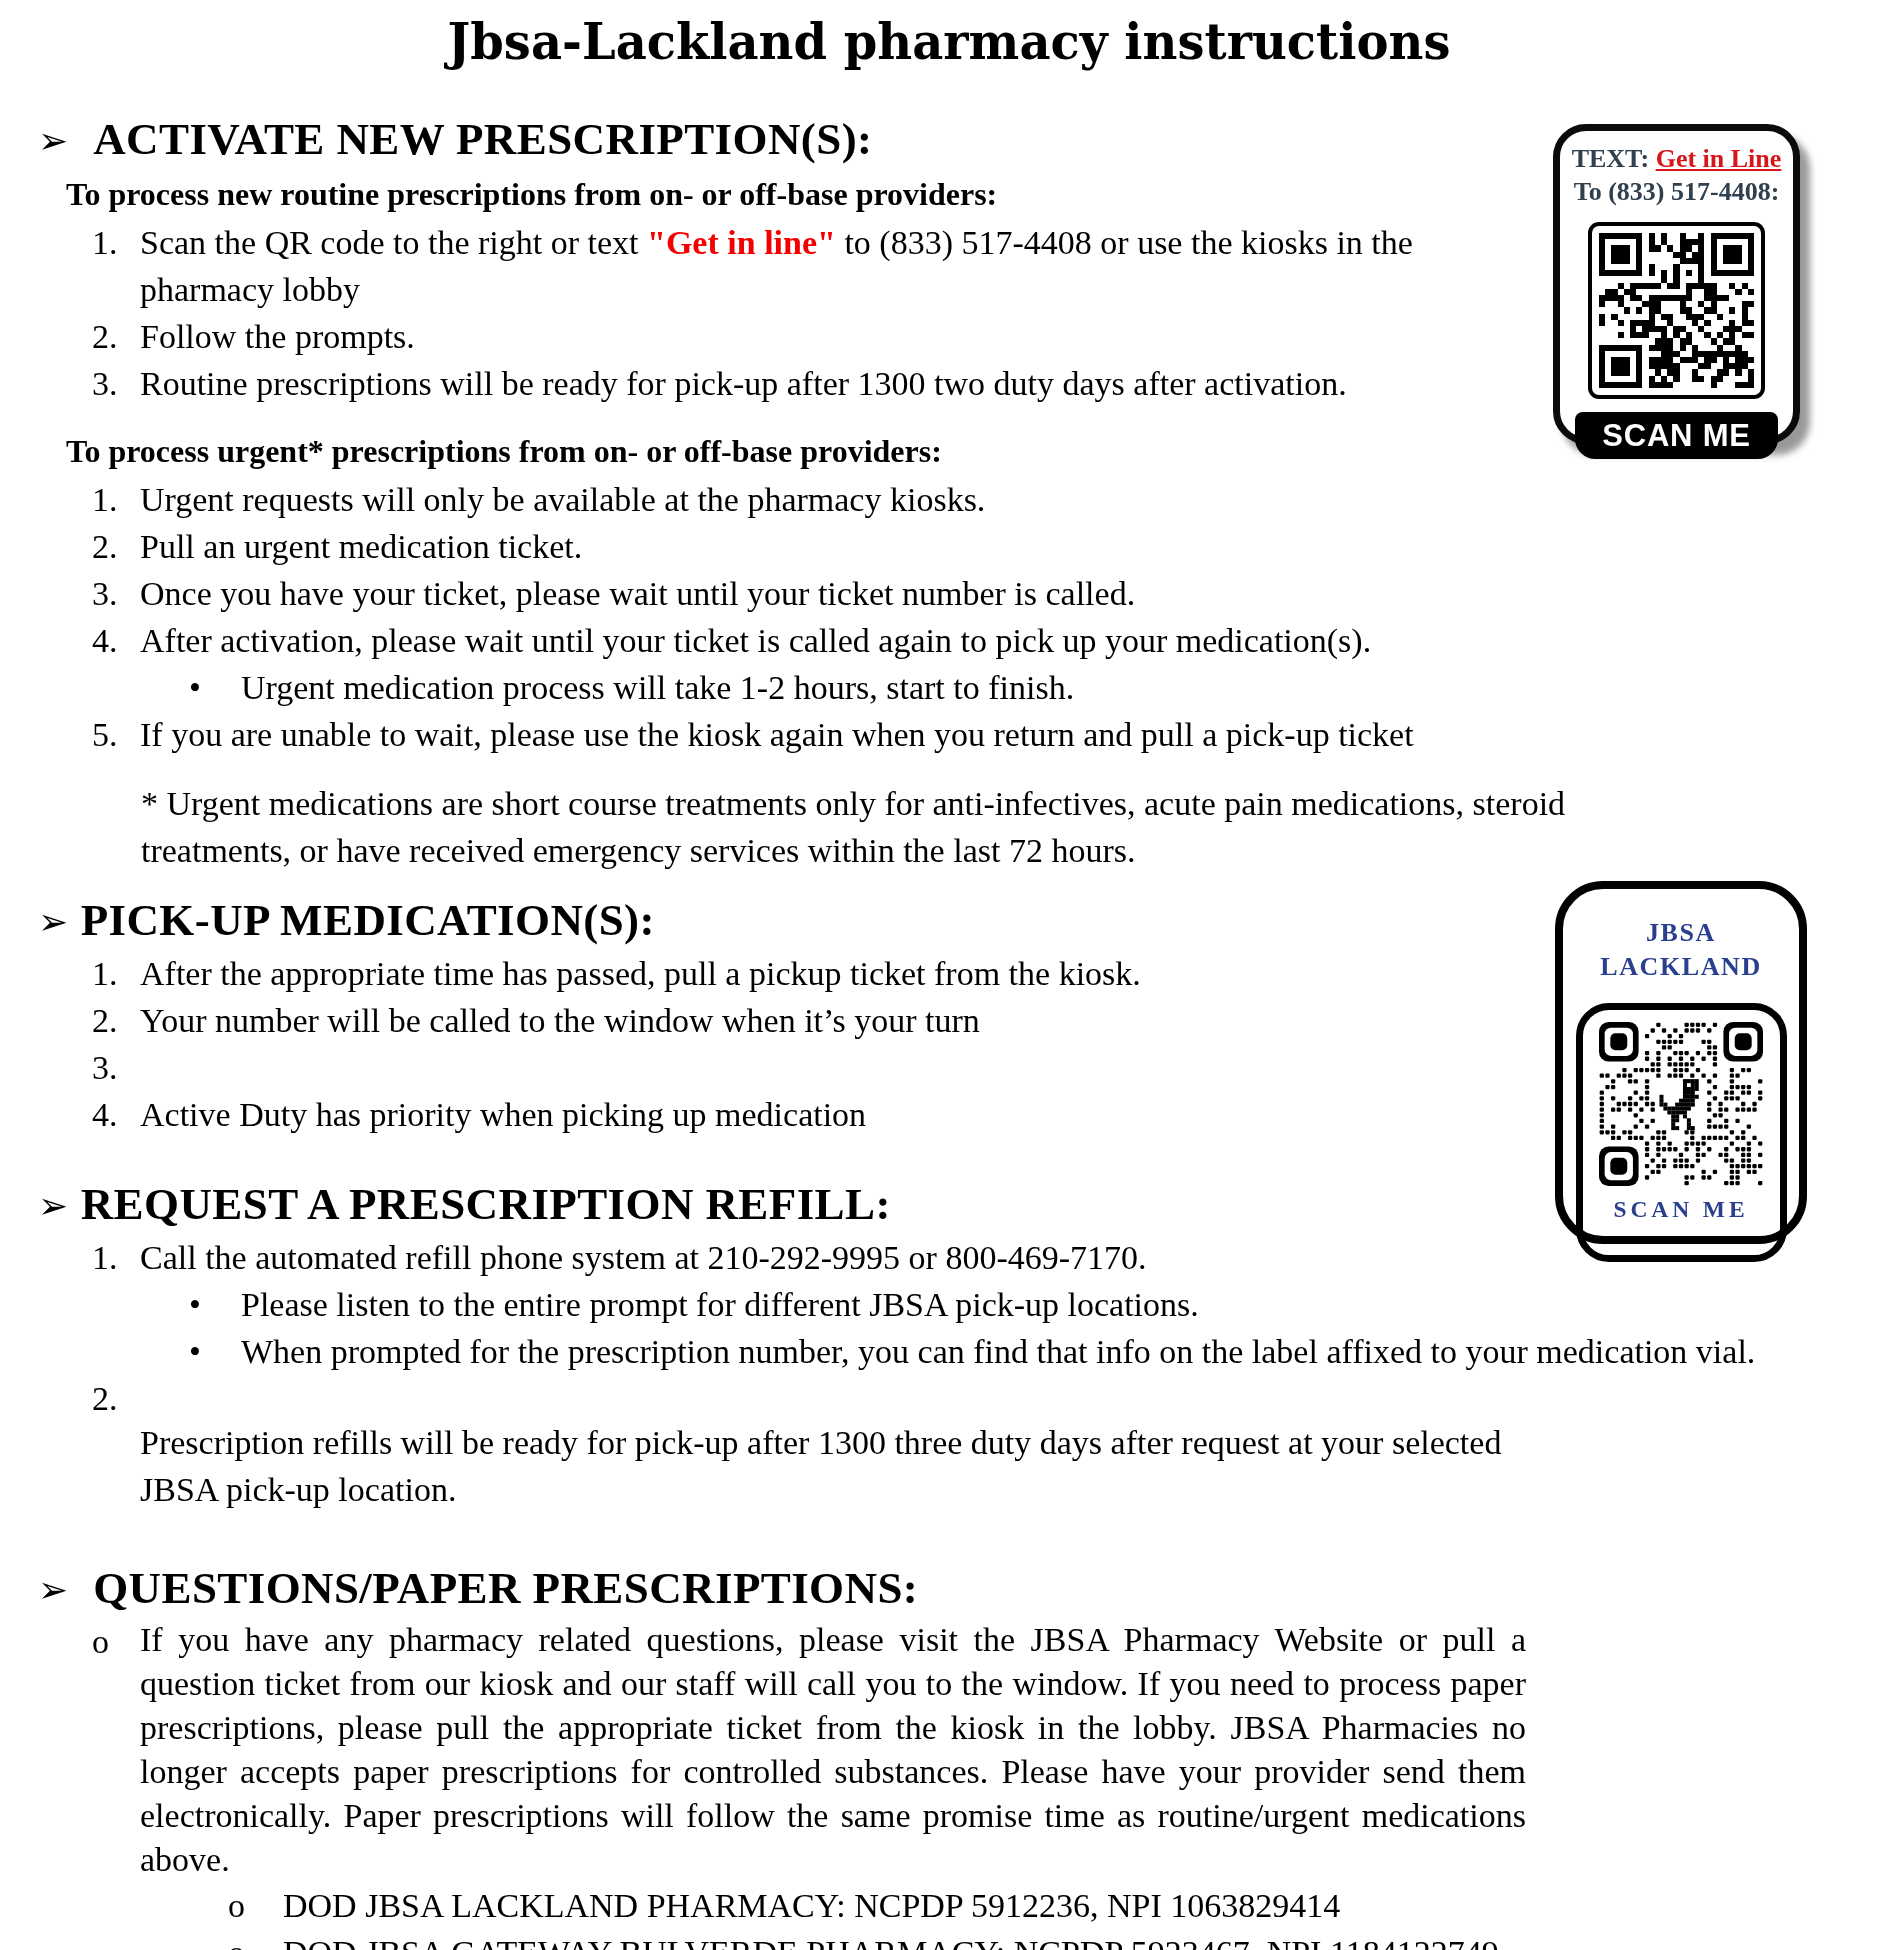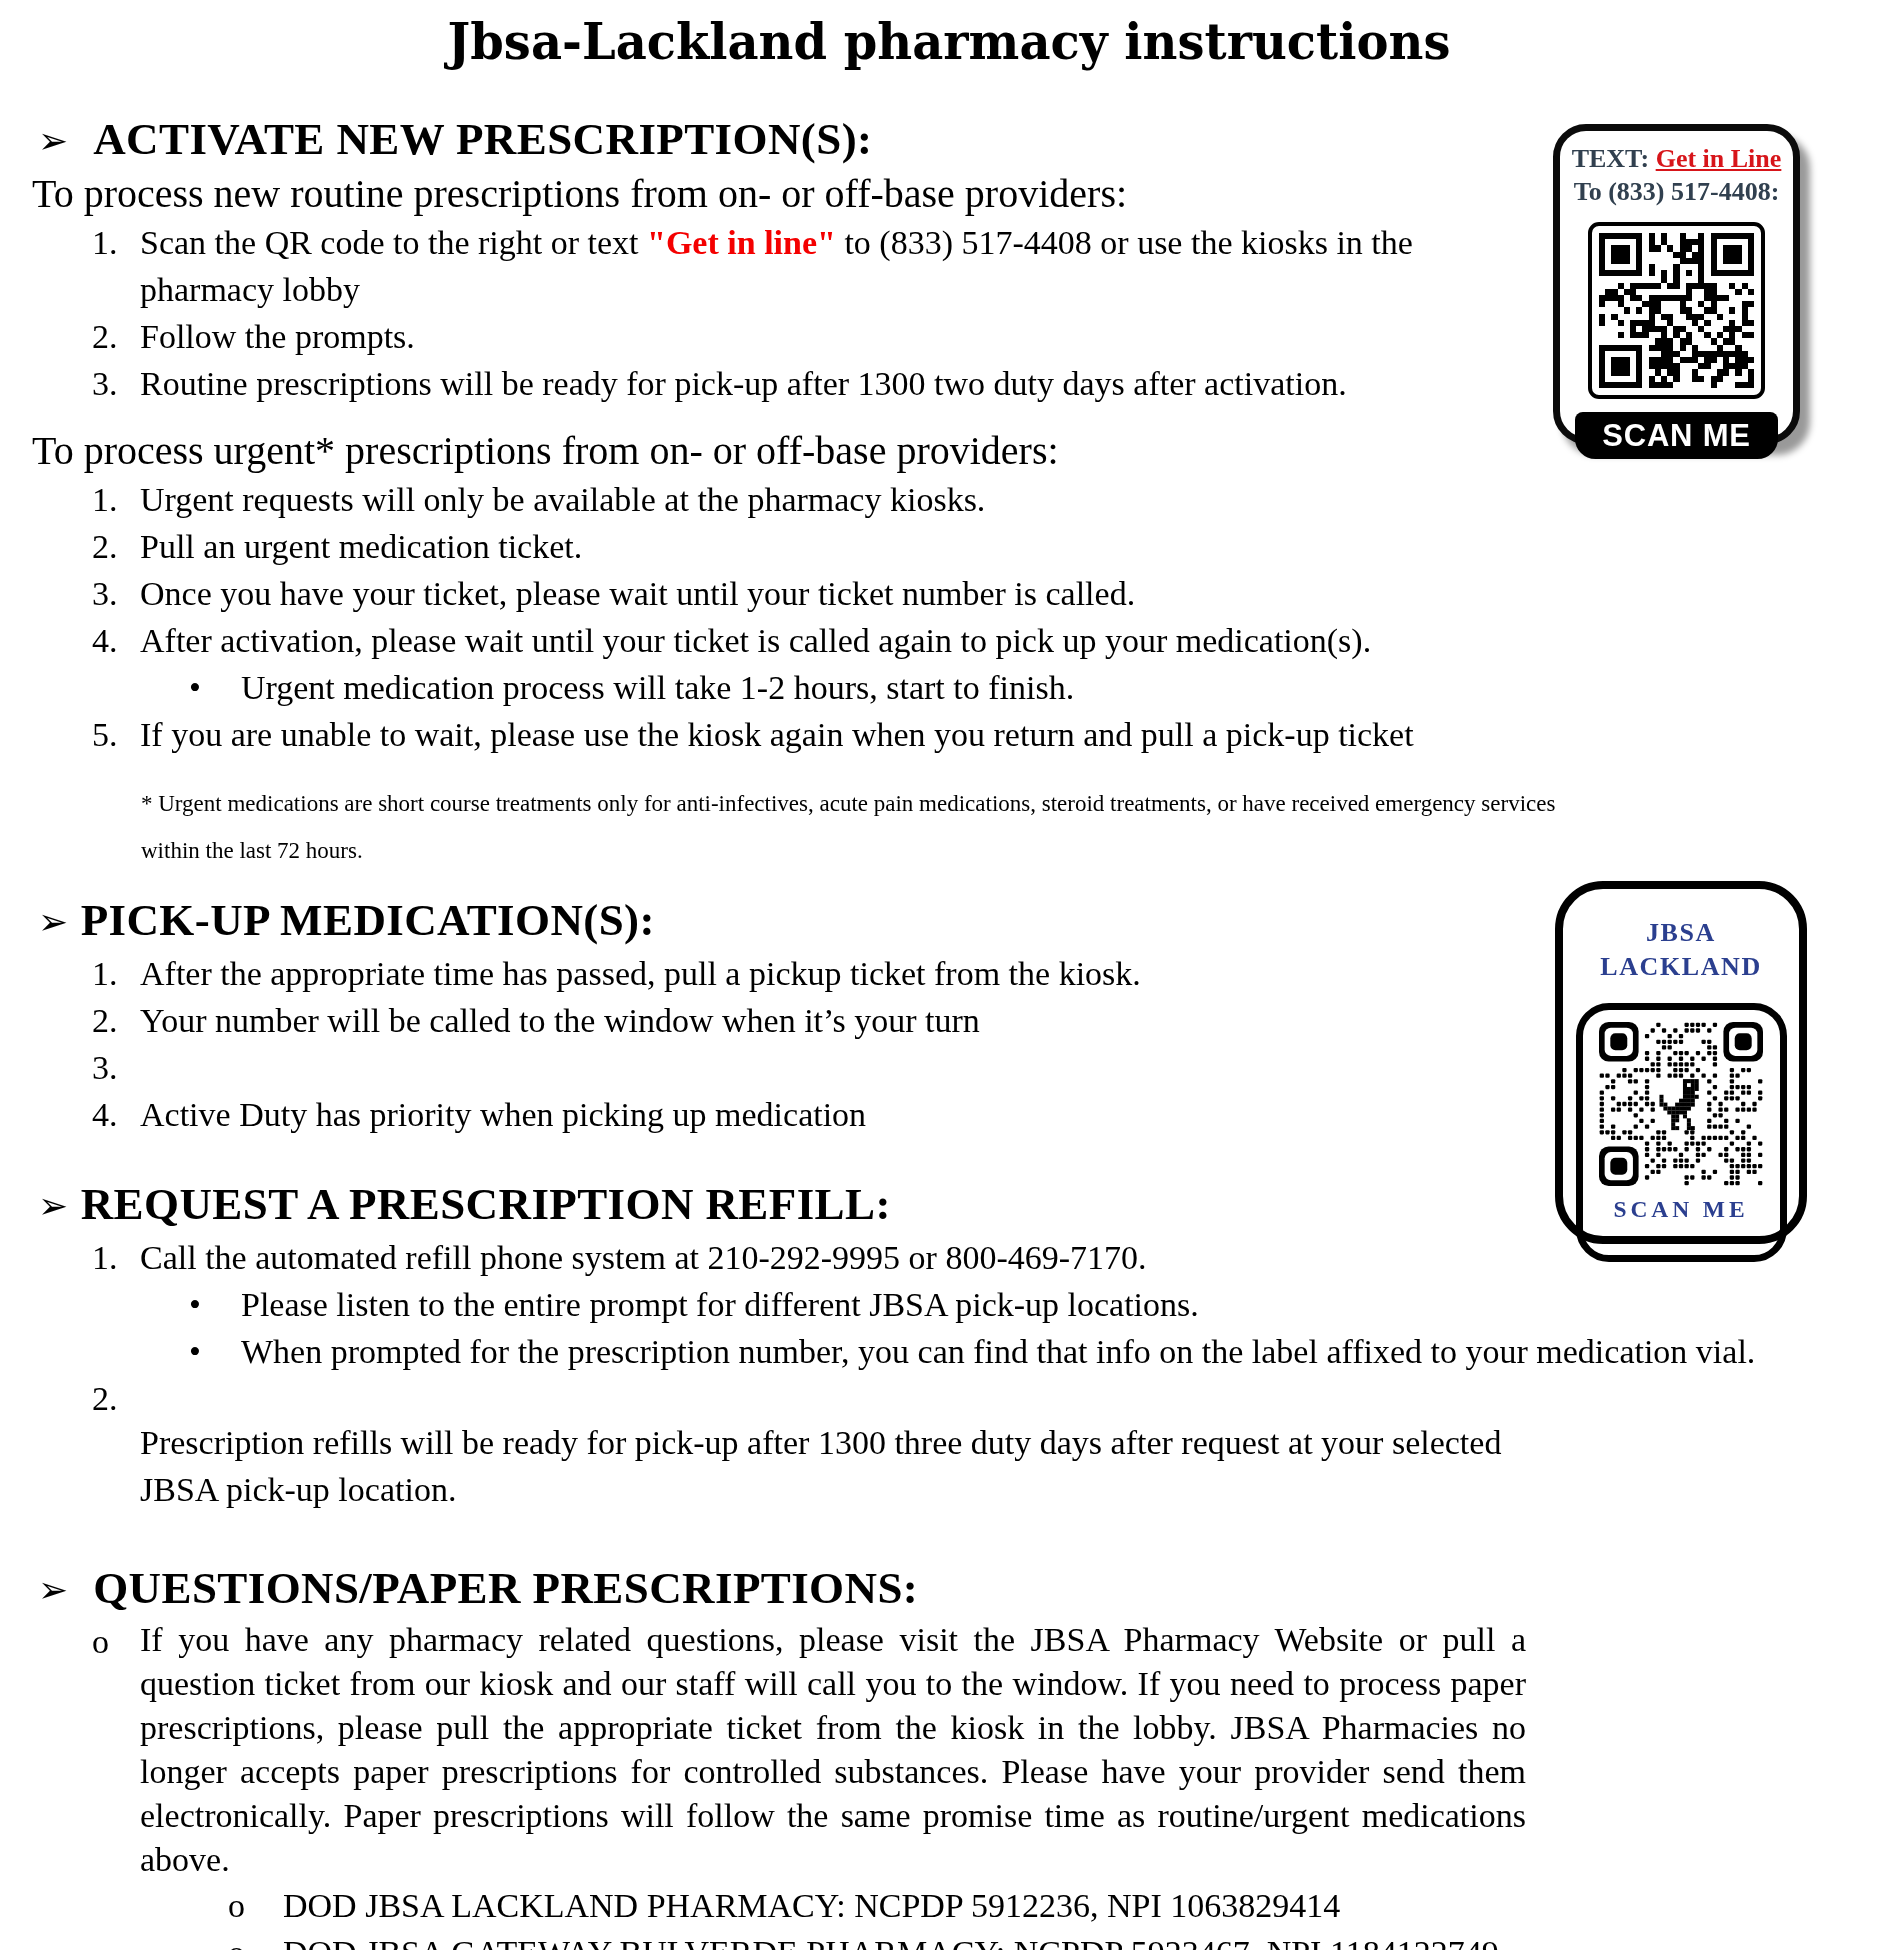--- a/index.html
+++ b/index.html
@@ -16,34 +16,34 @@
   
   .sec-head{display:flex;align-items:baseline;margin-left:38px;line-height:55px;}
   .sec-head .arrow{font-family:"DejaVu Sans",sans-serif;font-size:36px;margin-right:12.5px;position:relative;top:-1.6px;}
   .sec-head.gap-wide .arrow{margin-right:25px;}
   .sec-head .sec-head-text{font-weight:bold;font-size:45px;letter-spacing:0.4px;}
   .m-activate{margin-top:9.4px;}
   .m-pickup{margin-top:19px;}
   .m-refill{margin-top:39px;}
   .m-questions{margin-top:48px;}
   
-  .sub-head{margin-left:32px;font-weight:normal;font-size:40px;line-height:50px;}
+  .sub-head{margin-left:66px;font-weight:bold;font-size:32px;line-height:50px;}
   .sub-head.urgent{margin-top:19px;}
   
   .row{display:flex;font-size:34px;line-height:47px;}
   .row .marker{margin-left:92px;width:48px;flex:none;}
   .row.b .marker{margin-left:189px;width:52px;}
   .row.dod .marker{margin-left:228px;width:55px;}
   .row .text{width:1611px;}
   .row .text.w-item1{width:1378px;}
   .row .text.w-refill2{width:1399px;margin-top:44px;}
   .row.b .text{width:1643px;}
   .row.dod .text{width:1486px;}
   .row .text.w-qpara{width:1386px;text-align:justify;line-height:44px;}
-  .note{margin-left:141px;width:1433px;margin-top:22px;font-size:23px;line-height:47px;}
+  .note{margin-left:141px;width:1433px;margin-top:22px;font-size:34px;line-height:47px;}
   .red{font-weight:bold;}
   
   .qr-card{position:absolute;background:#fff;box-sizing:border-box;}
   .qr-card-text{
     left:1553px;top:124px;width:247px;height:320px;
     border:7.8px solid #0b0b0b;border-radius:33px;
     box-shadow:9.4px 11px 7px rgba(0,0,0,0.40);
     padding-top:11px;
   }
   .qr1-line{line-height:33px;text-align:center;font-weight:bold;font-size:26px;}

